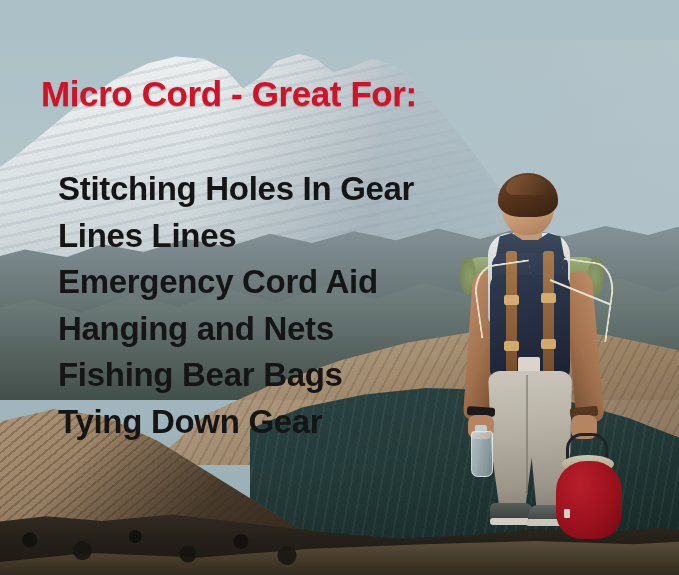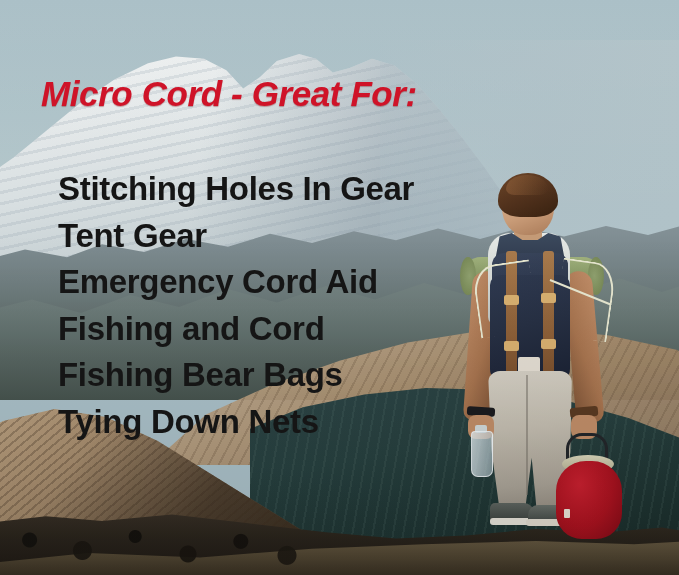--- a/index.html
+++ b/index.html
@@ -263,21 +263,21 @@
   
   .grade{
     position:absolute;inset:0;
     background:linear-gradient(180deg, rgba(255,250,240,.05) 0%, rgba(0,0,0,0) 40%, rgba(0,0,0,.10) 100%);
     pointer-events:none;
   }
 
   
   .headline{
     position:absolute;left:41px;top:74px;
-    font-size:35px;font-weight:bold;font-style:italic;
+    font-size:35px;font-weight:bold;
     letter-spacing:-0.4px;
     white-space:nowrap;
     color:#cf1328;
     text-shadow:0 1px 1px rgba(120,0,10,.35);
     text-align:center;
   }
   .list{
     position:absolute;left:58px;top:166px;
     display:flex;flex-direction:column;
   }
@@ -368,20 +368,20 @@
       <div class="sack-tag"></div>
     </div>
 
     <div class="grade"></div>
   </div>
 
   <div class="headline">Micro Cord - Great For:</div>
 
   <div class="list">
     <div class="list-line">Stitching Holes In Gear</div>
-    <div class="list-line">Tent Gear</div>
+    <div class="list-line">Lines Lines</div>
     <div class="list-line">Emergency Cord Aid</div>
-    <div class="list-line">Fishing and Cord</div>
+    <div class="list-line">Hanging and Nets</div>
     <div class="list-line">Fishing Bear Bags</div>
-    <div class="list-line">Tying Down Nets</div>
+    <div class="list-line">Tying Down Gear</div>
   </div>
 
 </div>
 
 </body></html>

